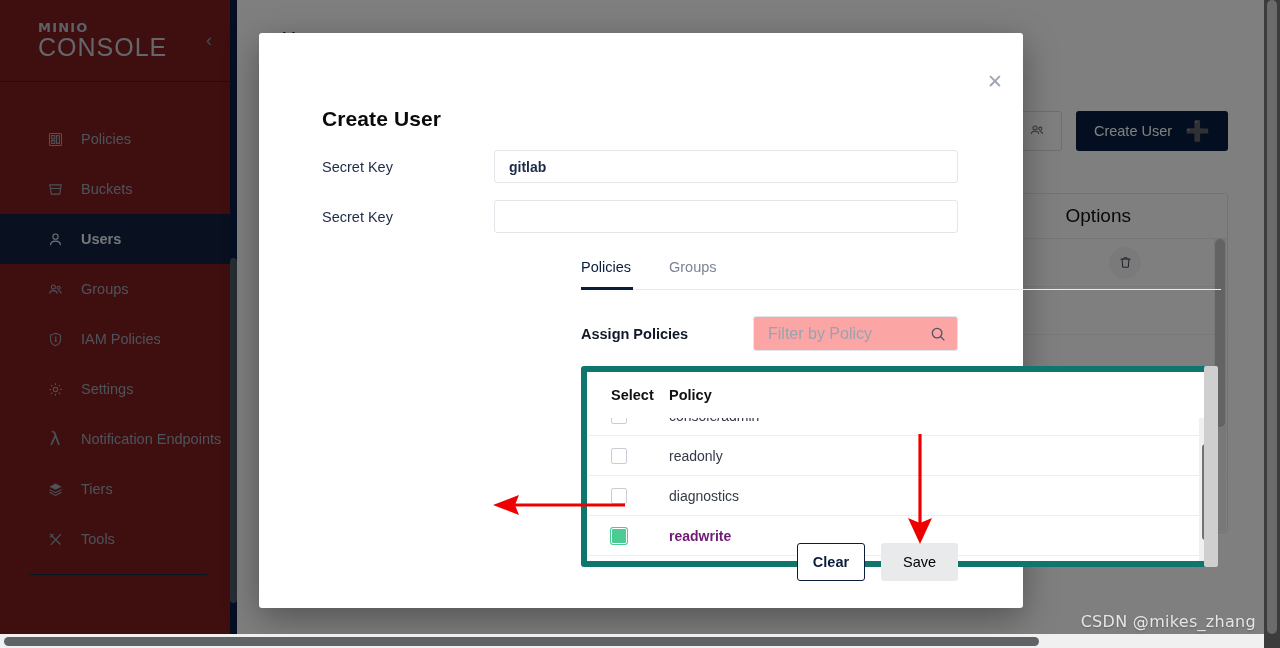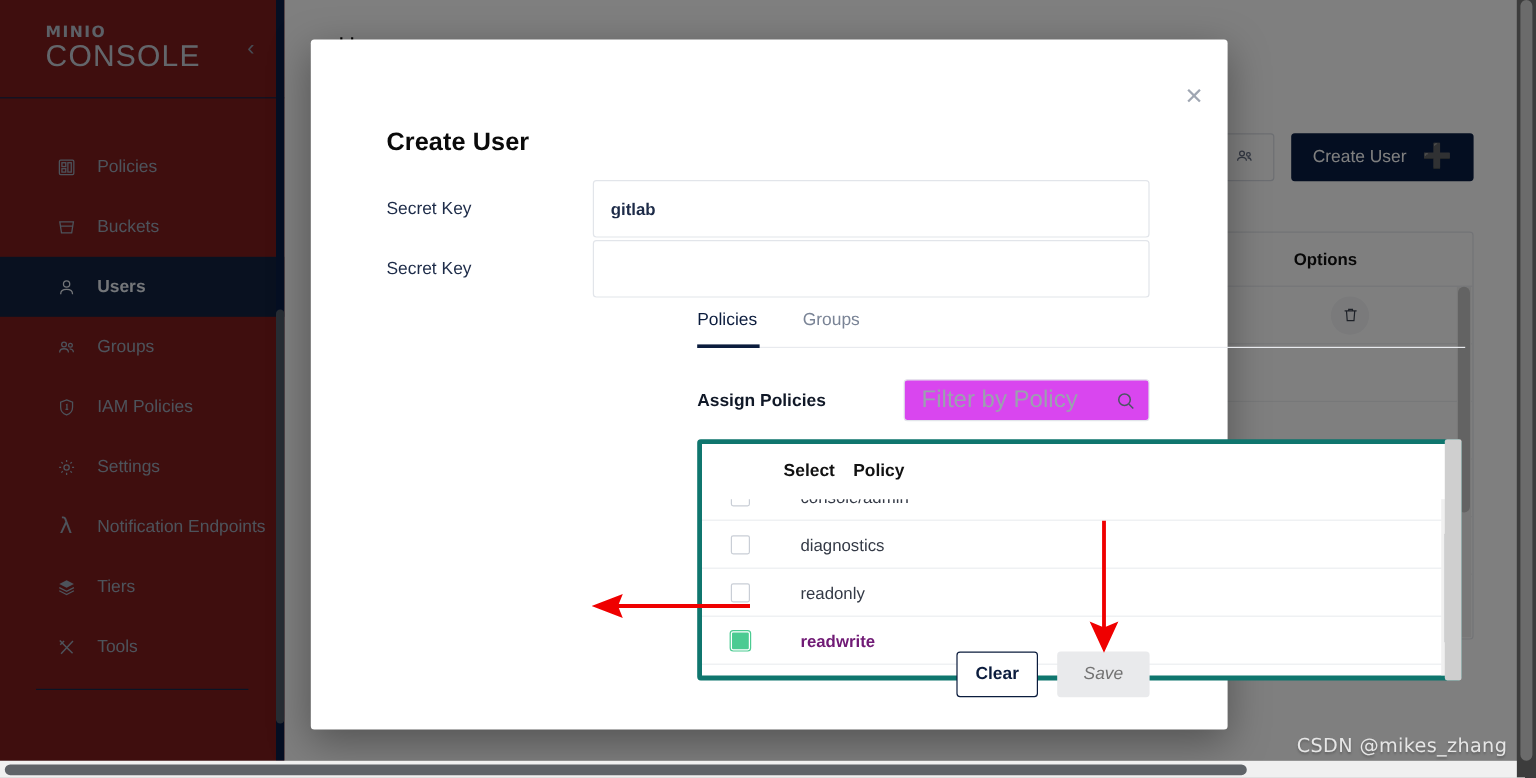--- a/index.html
+++ b/index.html
@@ -129,21 +129,21 @@
     border: 1px solid #e4e7ec; border-radius: 3px;
     background: #fff;
   }
   .bg-table-head {
     height: 45px; display: flex; align-items: center;
     border-bottom: 1px solid #e9ecf0;
     position: relative;
   }
   .bg-th-options {
     position: absolute; right: 96px;
-    font-size: 14px; font-weight: 700; color: #111;
+    font-size: 19px; font-weight: 400; color: #111;
   }
   .bg-table-row {
     height: 48px; display: flex; align-items: center;
     border-bottom: 1px solid #eef0f3;
     position: relative;
   }
   .trash-wrap {
     position: absolute; right: 86px;
     width: 32px; height: 32px; border-radius: 50%;
     background: #f4f5f7;
@@ -198,21 +198,21 @@
     position: absolute; left: 63px; right: 65px;
     display: flex; align-items: center;
   }
   .form-row.r1 { top: 117px; }
   .form-row.r2 { top: 167px; }
   .form-label {
     width: 172px; flex: 0 0 172px;
     font-size: 14.5px; color: #1d2b48;
   }
   .form-input {
-    flex: 1; height: 48px;
+    flex: 1; height: 33px;
     border: 1px solid #e2e5ea; border-radius: 3px;
     padding: 0 14px;
     font-size: 14px; color: #1d2b48;
     font-family: "Liberation Sans", sans-serif;
     font-weight: 700;
     background: #fff;
     outline: none;
   }
   .form-input::placeholder { color: #9aa2ae; font-weight: 400; }
 
@@ -247,38 +247,38 @@
     font-size: 14.5px; font-weight: 700; color: #101827;
   }
   .search-wrap {
     flex: 1; position: relative;
     height: 35px;
   }
   .search-wrap input {
     width: 100%; height: 35px;
     border: 1px solid #e2e5ea; border-radius: 3px;
     padding: 0 38px 0 14px;
-    font-size: 20px; color: #1d2b48;
+    font-size: 16px; color: #1d2b48;
     font-family: "Liberation Sans", sans-serif;
-    background: #d946ef; outline: none;
+    background: #fca5a5; outline: none;
   }
   .search-wrap input::placeholder { color: #9aa2ae; }
   .search-icon {
     position: absolute; right: 11px; top: 50%;
     transform: translateY(-50%);
     color: #4b5563; width: 18px; height: 18px;
     display: flex; align-items: center; justify-content: center;
   }
 
   
   .policy-box {
     position: absolute; left: 322px; top: 333px;
     width: 637px; height: 201px;
-    border: 4px solid #0f766e; border-radius: 3px;
-    background: #fff; overflow: hidden; padding-left: 44px;
+    border: 6px solid #0f766e; border-radius: 3px;
+    background: #fff; overflow: hidden;
   }
   .policy-head {
     height: 46px; display: flex; align-items: center;
     padding-left: 24px;
     border-bottom: 1px solid transparent;
     font-size: 14.5px; font-weight: 700; color: #111;
   }
   .policy-head .col-select { width: 58px; flex: 0 0 58px; }
   .policy-list {
     position: absolute; left: 0; right: 0; top: 46px; bottom: 0;
@@ -332,24 +332,23 @@
   .btn-clear {
     width: 68px; height: 38px;
     border: 1px solid #0b1c3d; border-radius: 3px;
     background: #fff; color: #0b1c3d;
     font-size: 14.5px; font-weight: 700; cursor: pointer;
     font-family: "Liberation Sans", sans-serif;
   }
   .btn-save {
     width: 77px; height: 38px;
     border: none; border-radius: 3px;
-    background: #e9eaec; color: #737373;
+    background: #e9eaec; color: #000000;
     font-size: 14.5px; cursor: default;
     font-family: "Liberation Sans", sans-serif;
-    font-style: italic;
   }
 
   
   .annot { position: absolute; z-index: 40; pointer-events: none; }
   .annot-h { left: 487px; top: 492px; }
   .annot-v { left: 898px; top: 432px; }
 
   
   .page-hscroll {
     position: absolute; left: 0; bottom: 0;
@@ -588,27 +587,27 @@
         <div class="policy-row">
           <span class="cb">
               <span></span>
             </span>
           <span class="policy-name">console/admin</span>
         </div>
         <div class="policy-row">
           <span class="cb">
               <span></span>
             </span>
-          <span class="policy-name">diagnostics</span>
+          <span class="policy-name">readonly</span>
         </div>
         <div class="policy-row">
           <span class="cb">
               <span></span>
             </span>
-          <span class="policy-name">readonly</span>
+          <span class="policy-name">diagnostics</span>
         </div>
         <div class="policy-row selected">
           <span class="cb checked">
               <span></span>
             </span>
           <span class="policy-name">readwrite</span>
         </div>
       </div>
 
       <div class="policy-vscroll">

